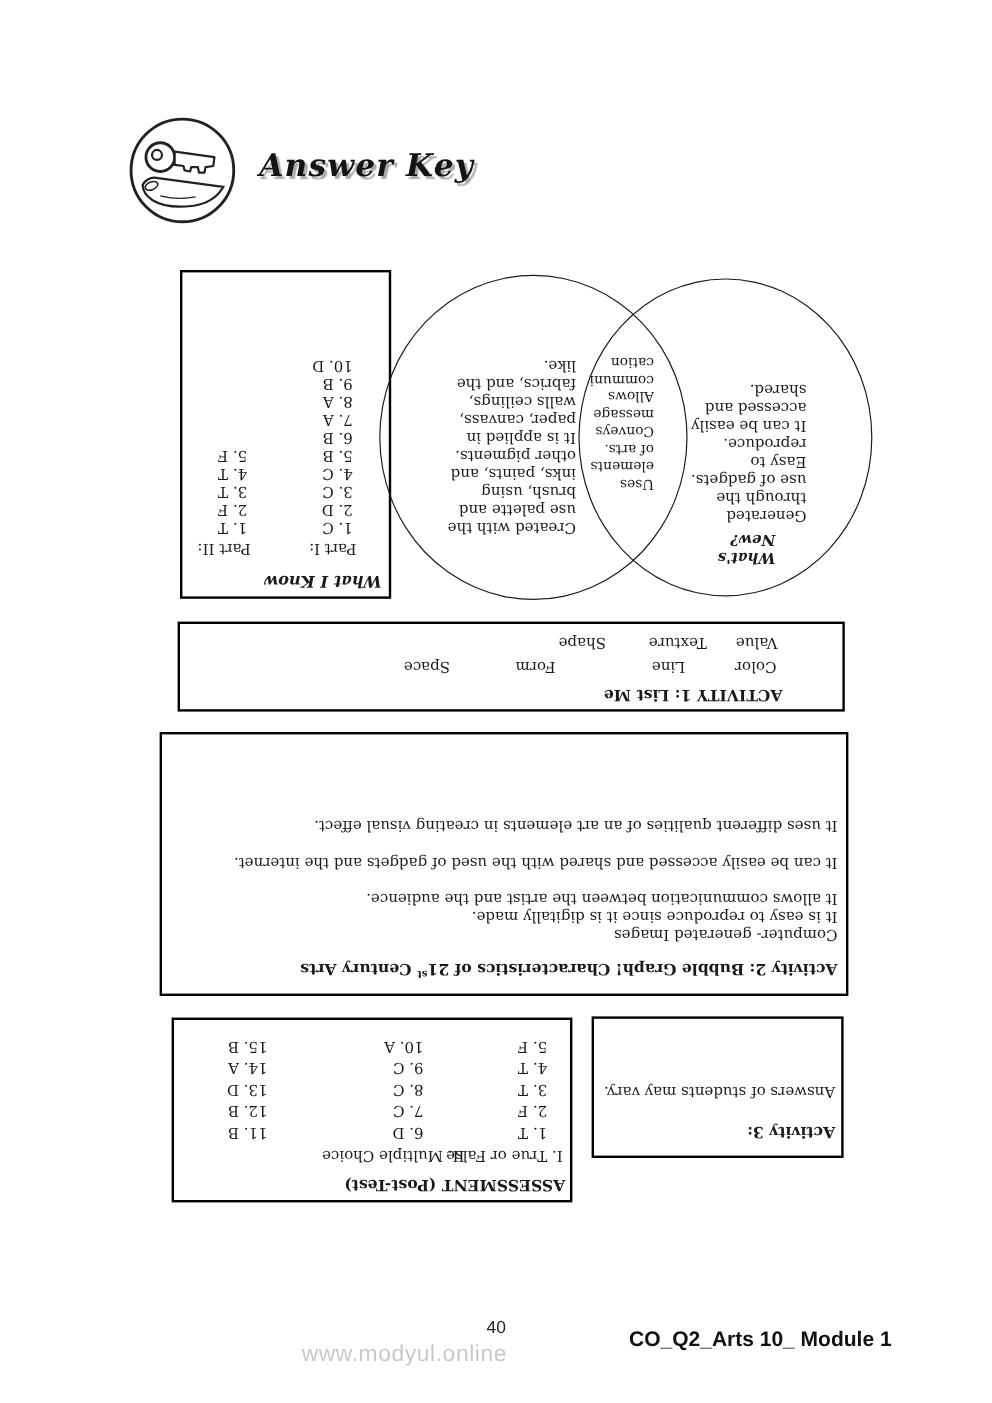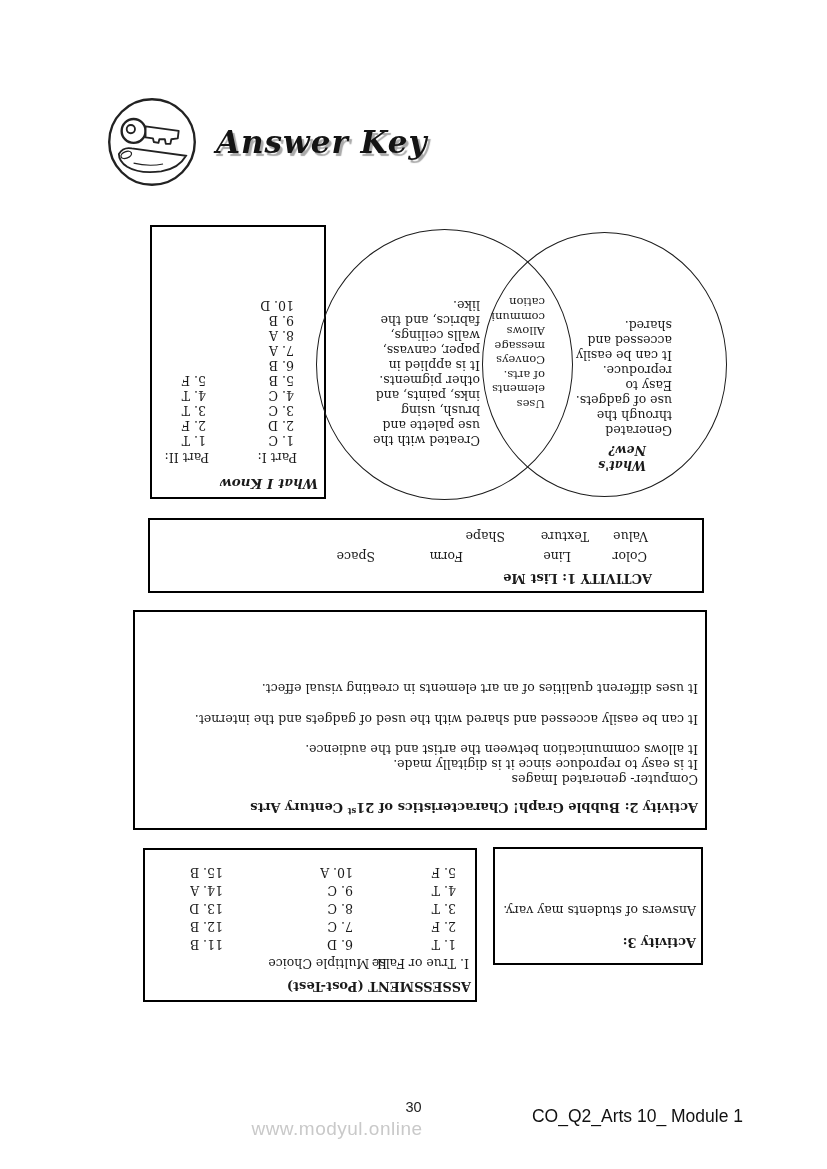--- a/index.html
+++ b/index.html
@@ -2,21 +2,21 @@
 <html><head>
 <meta charset="utf-8">
 <style>
   html,body{margin:0;padding:0;background:#ffffff;}
   .page{position:relative;width:827px;height:1169px;background:#ffffff;overflow:hidden;
         font-family:"DejaVu Serif","Liberation Serif",serif;color:#1a1a1a;}
   
   .hdr-icon{position:absolute;left:106px;top:96px;width:92px;height:92px;}
   .hdr-title{position:absolute;left:216px;top:124px;margin:0;
              font-family:"DejaVu Serif","Liberation Serif",serif;
-             font-weight:bold;font-style:italic;font-size:31px;letter-spacing:1px;color:#141414;
+             font-weight:bold;font-style:italic;font-size:26px;letter-spacing:1px;color:#141414;
              text-shadow:2.5px 2.5px 1px #a9a9a9;}
   
   .box{position:absolute;border:2px solid #000;background:#fff;box-sizing:border-box;}
   .rot{position:absolute;left:0;top:0;right:0;bottom:0;transform:rotate(180deg);}
   .bold{font-weight:bold;}
   .bi{font-weight:bold;font-style:italic;}
   .pos{position:absolute;}
   
   .wik{left:150px;top:225px;width:176px;height:274px;}
   .wik .t{left:6px;top:5px;font-size:13.5px;}
@@ -49,21 +49,21 @@
   .asm{left:143px;top:848px;width:334px;height:154px;}
   .asm .t{left:4px;top:6px;font-size:13px;}
   .asm .h{font-size:12.5px;}
   .asm .list div{font-size:12.5px;line-height:18px;}
   
   .pg-num{position:absolute;left:0;top:1099px;width:827px;text-align:center;
           font-family:"Liberation Sans",sans-serif;font-size:14.5px;color:#222;}
   .watermark{position:absolute;left:0;top:1118px;width:674px;text-align:center;
              font-family:"Liberation Sans",sans-serif;font-size:19px;letter-spacing:0.5px;color:#c9c9c9;}
   .module-label{position:absolute;right:84px;top:1106px;
-                font-family:"Liberation Sans",sans-serif;font-weight:normal;font-size:17.5px;color:#111;}
+                font-family:"Liberation Sans",sans-serif;font-weight:bold;font-size:17.5px;color:#111;}
 </style>
 </head>
 <body>
 
 <div class="page">
 
   <span class="hdr-icon">
     <svg viewBox="0 0 100 100" width="92" height="92">
       <circle cx="50" cy="50" r="46.5" fill="none" stroke="#222" stroke-width="2.6"></circle>
       <path d="M14 63 Q19 55 28 57 L87 65 Q79 79 60 82 Q36 85 23 77 Q14 71 14 63 Z" fill="#fff" stroke="#222" stroke-width="2"></path>
@@ -188,17 +188,17 @@
       <div class="pos list" style="left:252px;top:47px;">
           <div>11. B</div>
           <div>12. B</div>
           <div>13. D</div>
           <div>14. A</div>
           <div>15. B</div>
         </div>
     </div>
   </div>
 
-  <div class="pg-num">30</div>
+  <div class="pg-num">40</div>
   <div class="watermark">www.modyul.online</div>
   <div class="module-label">CO_Q2_Arts 10_ Module 1</div>
 
 </div>
 
 </body></html>

